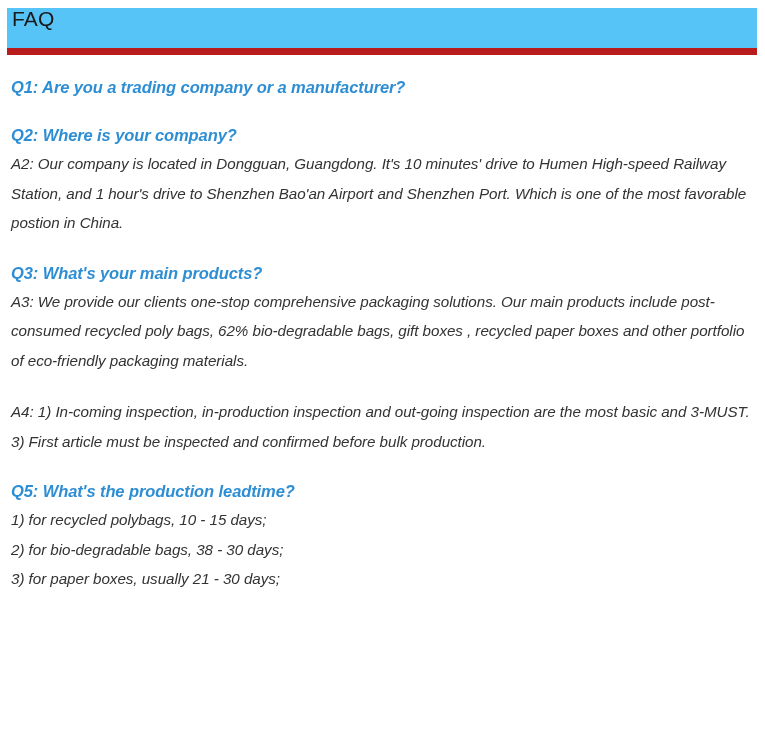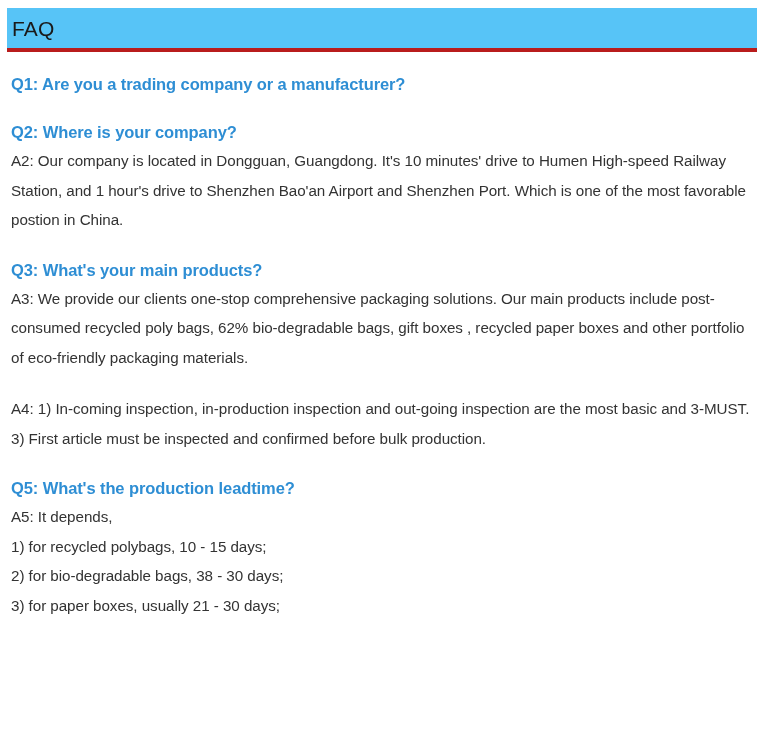--- a/index.html
+++ b/index.html
@@ -22,41 +22,41 @@
     height: 748px;
     background: #ffffff;
     box-sizing: border-box;
   }
 
   
   .faq-banner {
     margin: 8px 8px 0 7px;
     height: 40px;
     background: #57c4f7;
-    border-bottom: 4px solid #b91c1c;
+    border-bottom: 7px solid #b91c1c;
     display: flex;
-    align-items: center;
     box-sizing: content-box;
   }
   .faq-banner-title {
     font-size: 21px;
     line-height: 21px;
     color: #1a1a1a;
     font-weight: 400;
     padding-left: 5px;
     letter-spacing: 0.1px;
   }
 
   
   .faq-body {
     padding: 0 14px 0 11px;
   }
 
   .faq-block {
     margin-top: 22px;
+    font-style: italic;
   }
   .faq-block:first-child {
     margin-top: 19px;
   }
 
   .faq-question {
     color: #2e8ed4;
     font-weight: bold;
     font-size: 16.5px;
     line-height: 26px;
@@ -109,21 +109,20 @@
     <div class="faq-block">
       <div class="faq-answer">
         <span class="faq-answer-line">A4: 1) In-coming inspection, in-production inspection and out-going inspection are the most basic and 3-MUST.</span>
         <span class="faq-answer-line">3) First article must be inspected and confirmed before bulk production.</span>
       </div>
     </div>
 
     <div class="faq-block">
       <div class="faq-question">Q5: What's the production leadtime?</div>
       <div class="faq-answer">
-        <span class="faq-answer-line">A5: It depends,</span>
         <span class="faq-answer-line">1) for recycled polybags, 10 - 15 days;</span>
         <span class="faq-answer-line">2) for bio-degradable bags, 38 - 30 days;</span>
         <span class="faq-answer-line">3) for paper boxes, usually 21 - 30 days;</span>
 
       </div>
     </div>
 
   </div>
 </div>
 

